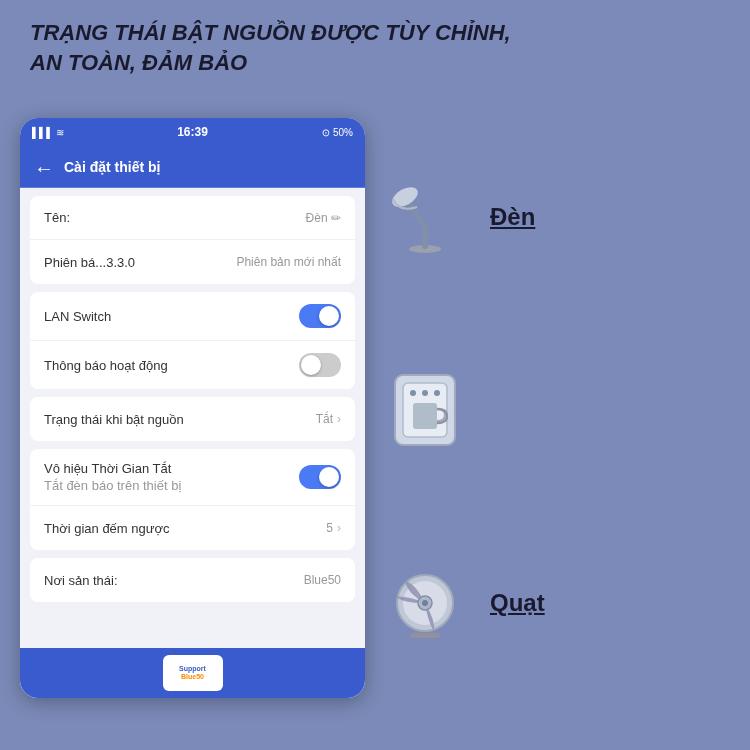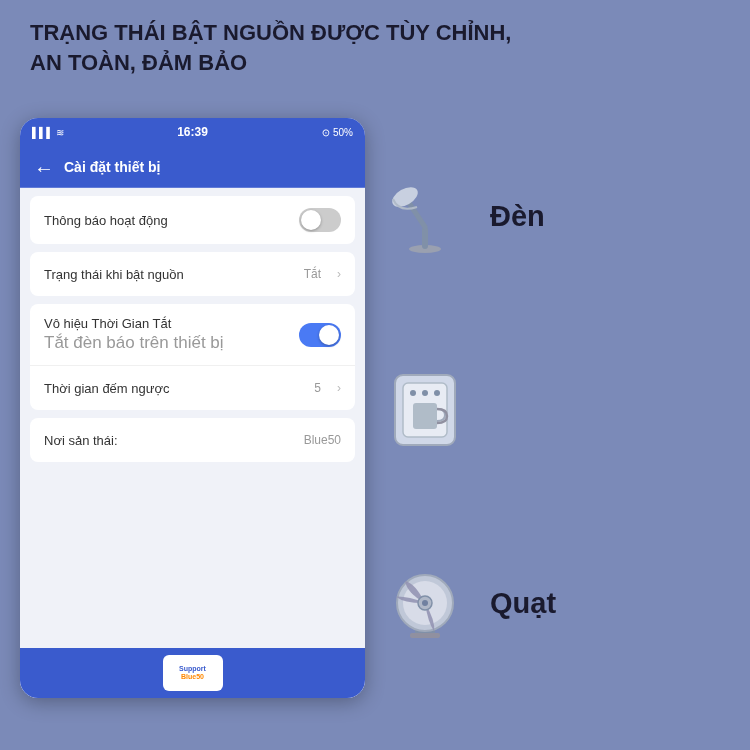--- a/index.html
+++ b/index.html
@@ -15,20 +15,21 @@
     
     .header-text {
       position: absolute;
       top: 18px;
       left: 30px;
       right: 42px;
       font-size: 22px;
       font-weight: 900;
       color: #1a1a2e;
       line-height: 1.35;
+      font-style: italic;
     }
 
     
     .phone {
       position: absolute;
       top: 118px;
       left: 20px;
       width: 345px;
       height: 580px;
       background: #fff;
@@ -108,21 +109,21 @@
     }
     .row-value {
       font-size: 12px;
       color: #999;
     }
     .row-value-badge {
       font-size: 12px;
       color: #999;
       display: flex;
       align-items: center;
-      gap: 16px;
+      gap: 4px;
     }
     .chevron { color: #bbb; font-size: 12px; }
 
     
     .toggle {
       width: 42px;
       height: 24px;
       border-radius: 12px;
       position: relative;
       cursor: pointer;
@@ -136,21 +137,21 @@
       height: 20px;
       border-radius: 50%;
       background: white;
       box-shadow: 0 1px 3px rgba(0,0,0,0.3);
       transition: left 0.2s;
     }
     .toggle.on .toggle-thumb { left: 20px; }
     .toggle.off .toggle-thumb { left: 2px; }
 
     .sub-label {
-      font-size: 17px;
+      font-size: 13px;
       color: #999;
       margin-top: 2px;
     }
     .row-label-wrap {
       display: flex;
       flex-direction: column;
     }
 
     
     .phone-bottom {
@@ -199,23 +200,24 @@
 
     .device-icon {
       width: 90px;
       height: 90px;
       display: flex;
       align-items: center;
       justify-content: center;
     }
 
     .device-name {
-      font-size: 29px;
+      font-size: 24px;
       font-weight: bold;
       color: #1a1a2e;
+      text-decoration: underline;
     }
 
     
     .lamp-svg { width: 80px; height: 80px; }
 
     
     .water-svg { width: 80px; height: 90px; }
 
     
     .fan-svg { width: 80px; height: 80px; }
@@ -237,22 +239,38 @@
     <span>⊙ 50%</span>
   </div>
 
   <div class="nav-bar">
     <span class="nav-back">←</span>
     <span class="nav-title">Cài đặt thiết bị</span>
   </div>
 
   <div class="phone-content">
 
-
-    <div class="card">
+    <div class="card">
+      <div class="card-row">
+        <span class="row-label">Tên:</span>
+        <span class="row-value">Đèn ✏</span>
+      </div>
+      <div class="card-row">
+        <span class="row-label">Phiên bá...3.3.0</span>
+        <span class="row-value">Phiên bản mới nhất</span>
+      </div>
+    </div>
+
+    <div class="card">
+      <div class="card-row">
+        <span class="row-label">LAN Switch</span>
+        <div class="toggle on">
+          <div class="toggle-thumb"></div>
+        </div>
+      </div>
       <div class="card-row">
         <span class="row-label">Thông báo hoạt động</span>
         <div class="toggle off">
           <div class="toggle-thumb"></div>
         </div>
       </div>
     </div>
 
     <div class="card">
       <div class="card-row">

